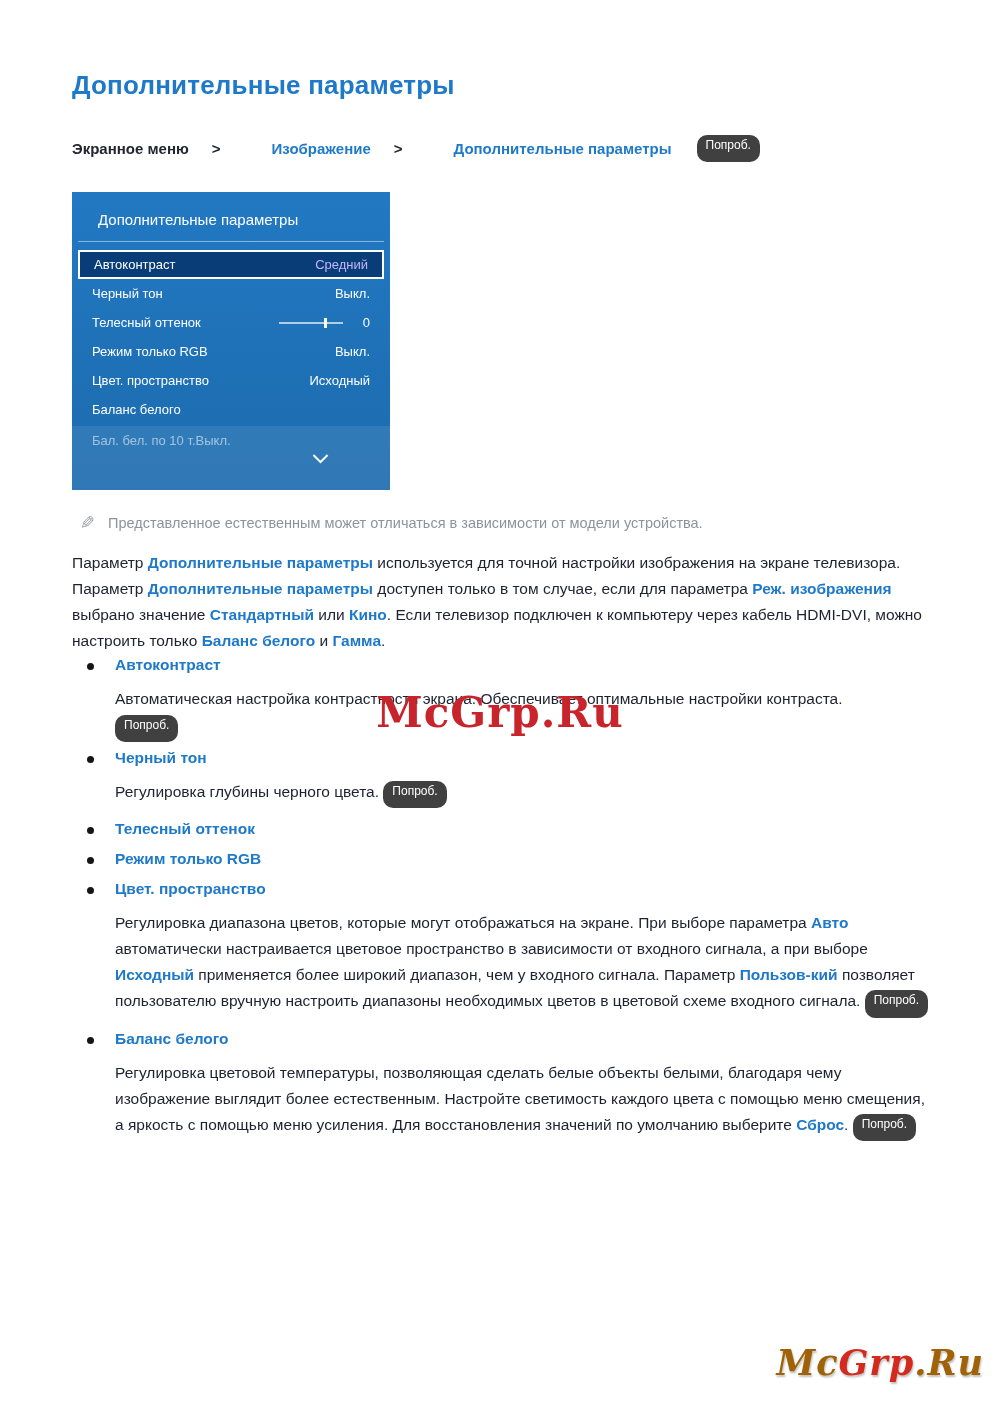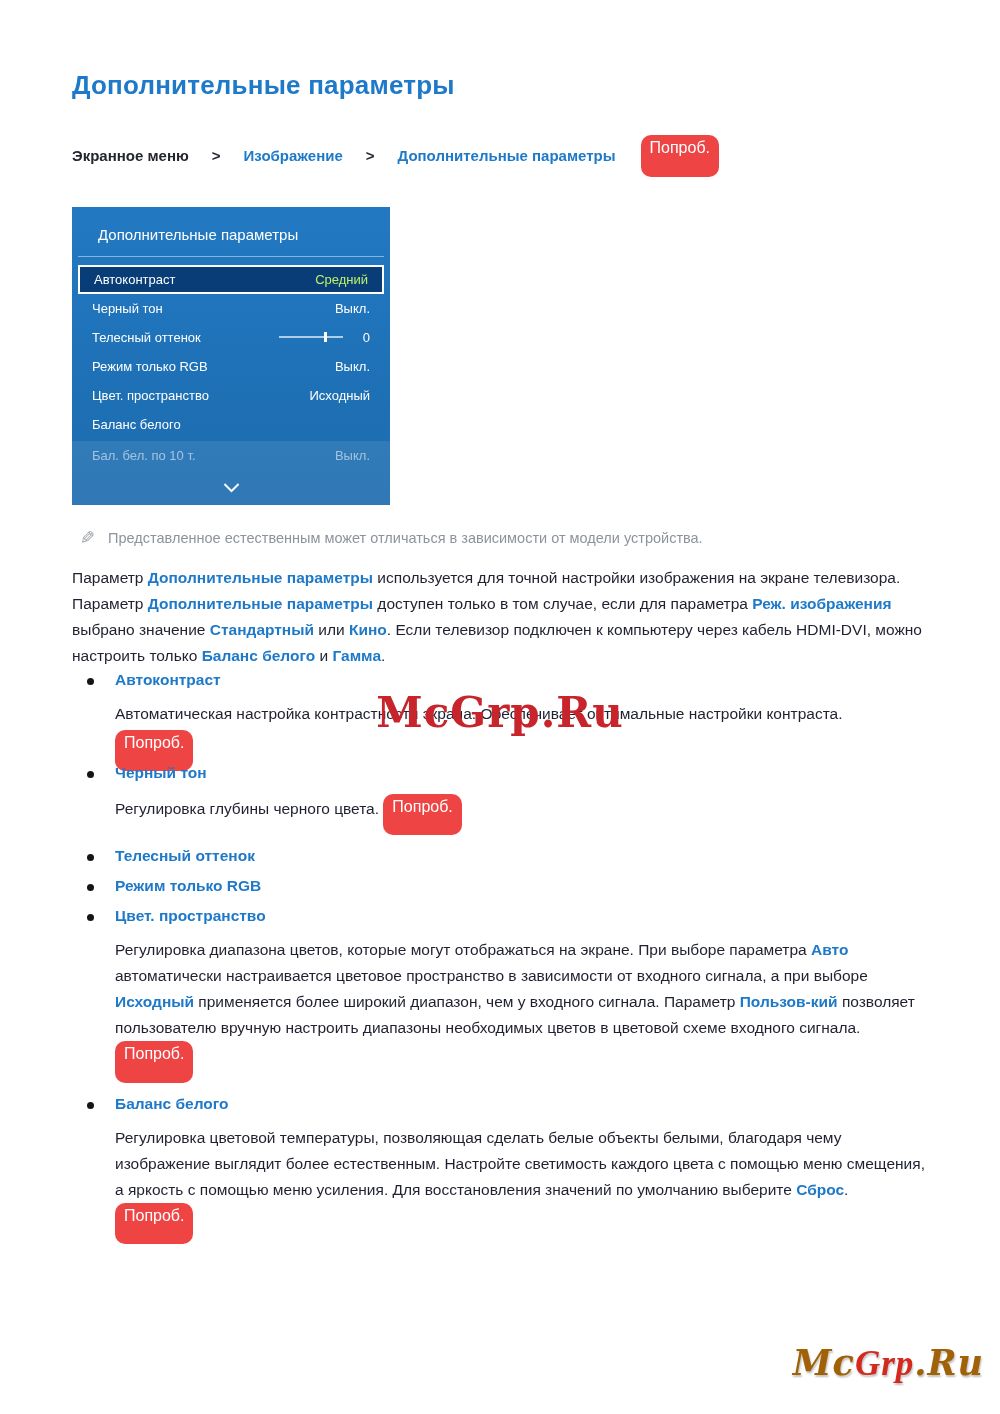--- a/index.html
+++ b/index.html
@@ -7,47 +7,47 @@
   body {
     width:1000px; height:1414px; position:relative; overflow:hidden;
     font-family:"Liberation Sans", sans-serif; color:#1f2130;
   }
   .page { padding:70px 72px 0 72px; }
 
   h1.page-title { color:#1e79c8; font-size:26px; font-weight:bold; letter-spacing:0.2px; margin-bottom:34px; }
 
   .breadcrumb { font-size:15px; font-weight:bold; color:#23252f; margin-bottom:30px; display:flex; align-items:center;gap:16px; }
   .bc-sep { margin:0 7px; color:#23252f; }
-  .bc-link { color:#1e79c8; }
+  .bc-link { color:#1e79c8;margin-left:28px; }
   .breadcrumb .badge { margin-left:9px; }
 
   .badge {
-    display:inline-block; background:#ef4444; color:#fff; font-size:16px; font-weight:normal;
-    padding:2px 9px 18px 9px; border-radius:10px; line-height:1.35; vertical-align:2px; white-space:nowrap;
+    display:inline-block; background:#404040; color:#fff; font-size:12px; font-weight:normal;
+    padding:2px 9px 9px 9px; border-radius:10px; line-height:1.35; vertical-align:2px; white-space:nowrap;
   }
 
   
   .tv-panel {
     width:318px; height:298px; margin-bottom:22px;
     background:linear-gradient(180deg,#2279c2 0%, #1c6bae 100%);
     display:flex; flex-direction:column;
   }
   .tv-title {
     color:#fff; font-size:15px; padding:19px 20px 13px 20px; margin:0 6px;
     border-bottom:1px solid rgba(255,255,255,0.45);
   }
   .tv-rows { padding:8px 6px 0 6px; }
   .tv-row {
     height:29px; display:flex; align-items:center; justify-content:space-between;
     padding:0 14px; color:#fff; font-size:13px;
   }
   .tv-row.selected { background:#083d78; border:2px solid #ffffff; }
-  .tv-row.selected .tv-value { color:#bef264; }
+  .tv-row.selected .tv-value { color:#c4b5fd; }
   .tv-row.dimmed { color:rgba(255,255,255,0.55); padding:0 20px; }
-  .tv-footer { margin-top:2px; background:rgba(255,255,255,0.09); flex:1; display:flex; flex-direction:column; }
+  .tv-footer { margin-top:2px; background:rgba(255,255,255,0.09); flex:1; display:flex; }
   .tv-slider { width:64px; height:2px; background:rgba(255,255,255,0.65); position:relative; margin-left:auto; margin-right:20px; }
   .tv-slider .knob { position:absolute; top:-4px; left:70%; width:3px; height:10px; background:#fff; }
   .tv-chevron { flex:1; display:flex; align-items:center; justify-content:center; }
   .chev { width:11px; height:11px; border-right:2px solid rgba(255,255,255,0.95); border-bottom:2px solid rgba(255,255,255,0.95); transform:rotate(45deg) translate(-2px,-2px); }
 
   
   .note { display:flex; align-items:center; gap:13px; color:#8d939c; font-size:14.5px; margin-bottom:16px; padding-left:8px; }
   .note-icon { font-size:18px; color:#9aa0a8; transform:scaleX(-1); display:inline-block; }
 
   
@@ -65,21 +65,21 @@
   .watermark {
     position:absolute; top:688px; left:50%; transform:translateX(-50%);
     font-family:"DejaVu Serif", serif; font-weight:bold; font-size:42px; color:#c8242b; letter-spacing:1px;
   }
   .logo {
     position:absolute; top:1342px; right:16px;
     font-family:"DejaVu Serif", serif; font-style:italic; font-weight:bold; font-size:35px;
     text-shadow:1px 2px 2px rgba(0,0,0,0.25); letter-spacing:1px;
   }
   .logo-blue { color:#a16207; }
-  .logo-red { color:#d42a1e;font-family:Liberation Serif, serif; }
+  .logo-red { color:#d42a1e; }
 </style>
 </head>
 <body>
 
 <div class="page">
 
   <h1 class="page-title">Дополнительные параметры</h1>
 
   <div class="breadcrumb">
     <span class="bc-root">Экранное меню</span>

